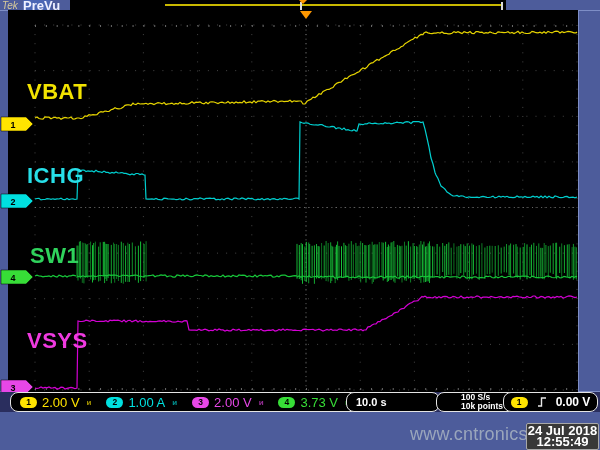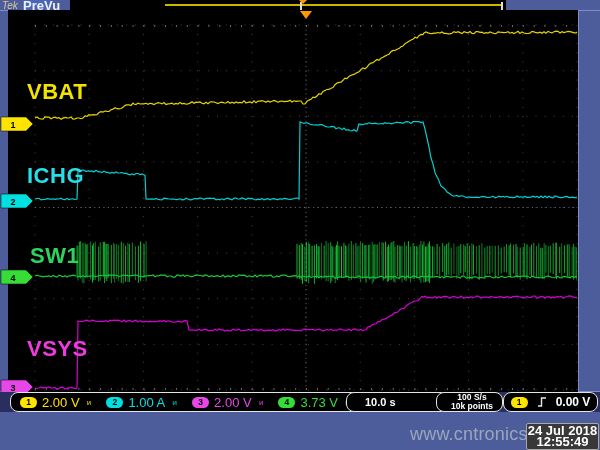--- a/index.html
+++ b/index.html
@@ -19,28 +19,28 @@
   #record-bracket-left{position:absolute;left:230px;top:2px;width:2px;height:8px;background:#dcdcdc;}
   #record-bracket-right{position:absolute;left:431px;top:2px;width:2px;height:8px;background:#dcdcdc;}
   #record-trig-dot{position:absolute;left:229px;top:0;width:0;height:0;
     border-left:4px solid transparent;border-right:4px solid transparent;border-top:4px solid #ff9800;}
   .bezel-line{position:absolute;background:#7e8ec6;}
   
   .ch-label{position:absolute;font-size:22px;font-weight:bold;letter-spacing:0.5px;z-index:5;}
   #label-vbat{left:27px;top:79px;color:#f2e300;}
   #label-ichg{left:27px;top:163px;color:#27dfe8;}
   #label-sw1{left:30px;top:243px;color:#2fd35c;text-align:center;}
-  #label-vsys{left:27px;top:328px;color:#f03ae0;margin-top:8px;}
+  #label-vsys{left:27px;top:328px;color:#f03ae0;}
   
   #readout-bar{position:absolute;left:0;top:392px;width:600px;height:20px;background:#2a2e5e;}
   .ro-box{position:absolute;top:0;height:18px;background:#000;border:1px solid #e4e4e4;border-radius:8px;
     display:flex;align-items:center;color:#fff;}
   #box-channels{left:10px;width:330px;justify-content:space-between;padding:0 9px;}
-  #box-horiz{left:346px;width:83px;padding-left:18px;font-size:11px;font-weight:bold;}
-  #box-acq{left:436px;width:60px;flex-direction:column;align-items:center;justify-content:center;padding-left:5px;}
+  #box-horiz{left:346px;width:83px;padding-left:9px;font-size:11px;font-weight:bold;}
+  #box-acq{left:436px;width:60px;flex-direction:column;align-items:flex-start;justify-content:center;padding-left:24px;}
   #box-acq .acq-line{font-size:8.5px;font-weight:bold;line-height:9px;}
   #box-trig{left:503px;width:93px;justify-content:center;gap:9px;}
   .ch-readout{display:flex;align-items:center;gap:5px;}
   .ch-oval{display:inline-block;width:17px;height:11px;border-radius:6px;color:#000;font-size:8.5px;font-weight:bold;
     text-align:center;line-height:11.5px;}
   .ch-val{font-size:13px;font-weight:normal;}
   .ch-glyph{font-size:8px;font-weight:bold;opacity:0.65;margin-left:2px;}
   .c1{color:#ffe400;} .c2{color:#00e0e0;} .c3{color:#e747e7;} .c4{color:#37dd37;}
   .bg1{background:#ffe400;} .bg2{background:#00e0e0;} .bg3{background:#e747e7;} .bg4{background:#37dd37;}
   #trig-level{font-size:12px;font-weight:bold;color:#fff;}

